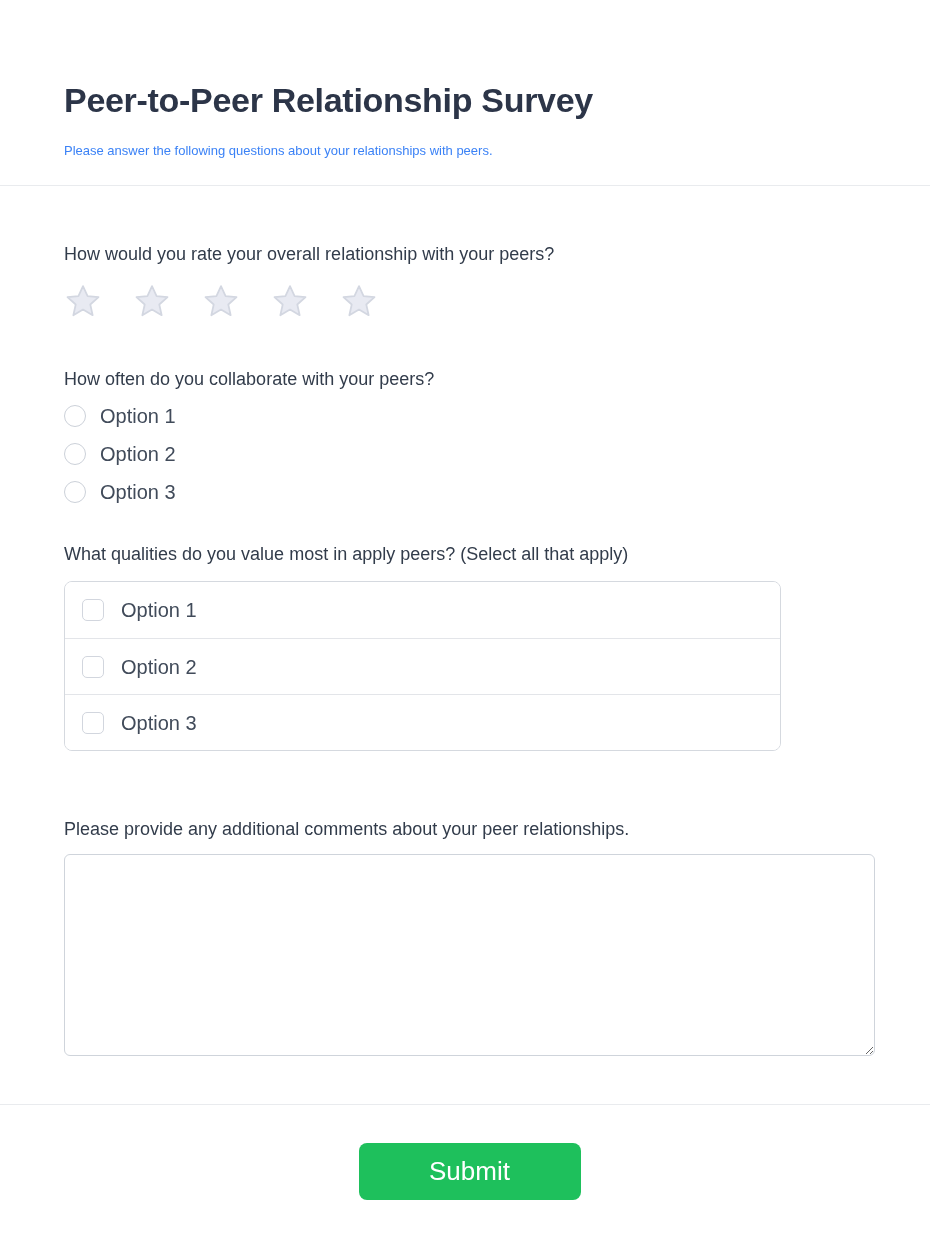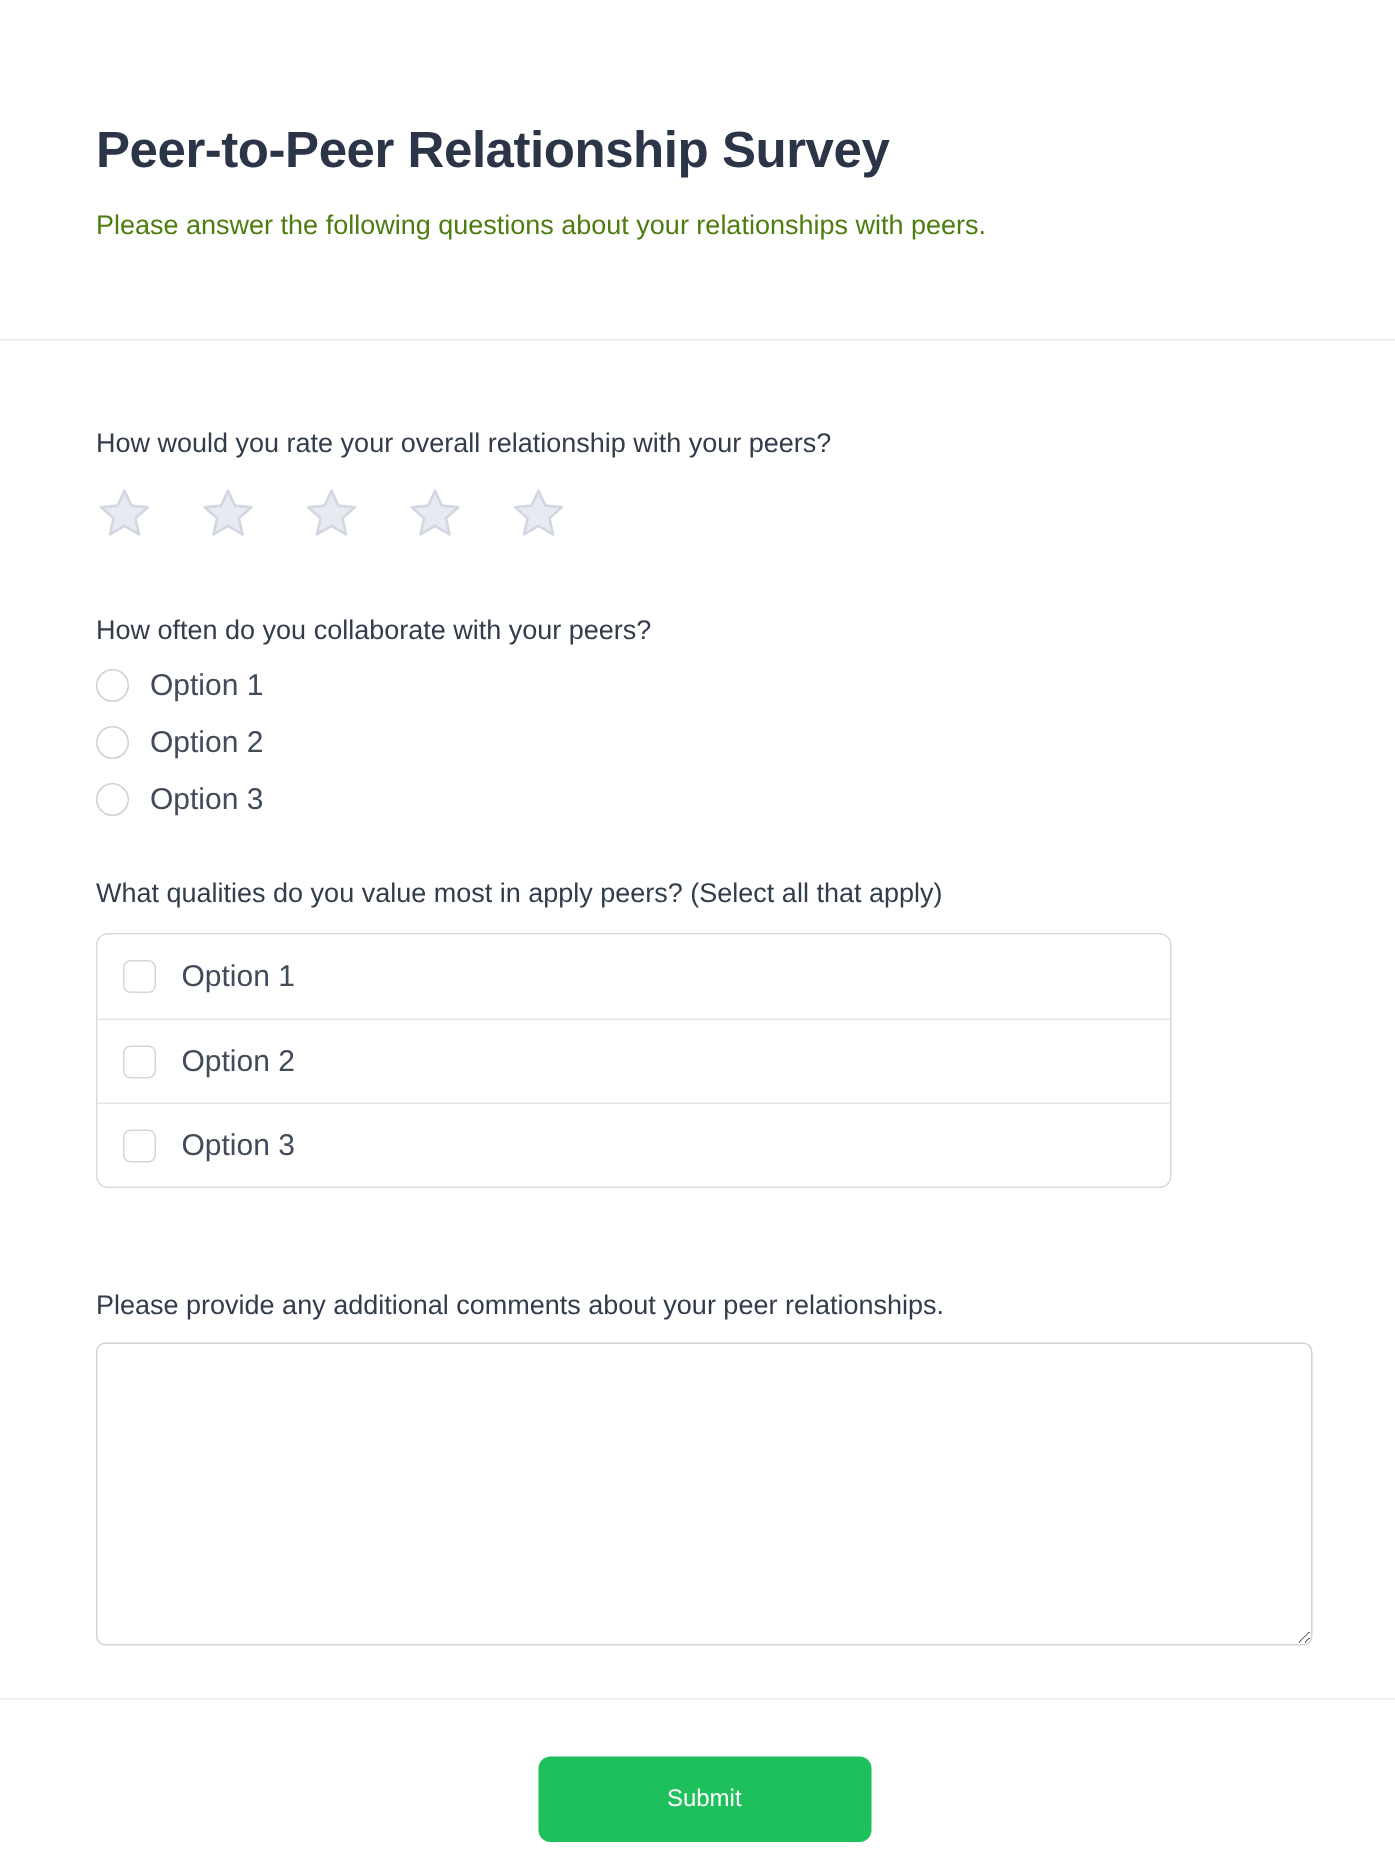--- a/index.html
+++ b/index.html
@@ -28,24 +28,24 @@
   .header { padding: 80px 64px 0 64px; }
   .title {
     margin: 0 0 17px 0;
     font-size: 34px;
     line-height: 41px;
     font-weight: 700;
     letter-spacing: -0.3px;
     color: var(--title-text);
   }
   .subtitle {
-    margin: 0 0 63px 0;
-    font-size: 18px;
+    margin: 0 0 22px 0;
+    font-size: 13px;
     line-height: 25px;
-    color: #4d7c0f;
+    color: #3b82f6;
   }
   .divider {
     border: none;
     border-top: 1px solid var(--divider);
     margin: 0;
     width: 100%;
   }
   .form-body { padding: 56px 55px 31px 64px; }
   .q-label {
     margin: 0;
@@ -103,21 +103,21 @@
   }
   .checkbox-row + .checkbox-row { border-top: 1px solid var(--panel-divider); }
   .checkbox-box {
     width: 22px; height: 22px;
     border: 1.5px solid #d2d6de;
     border-radius: 5px;
     background: #fff;
     flex: 0 0 auto;
   }
   
-  .section-comments { margin-bottom: 4px; }
+  .section-comments { margin-bottom: 17px; }
   .section-comments .q-label { margin-bottom: 13px; }
   .comments-textarea {
     width: 811px;
     height: 202px;
     border: 1px solid #cfd4db;
     border-radius: 6px;
     background: #fff;
     resize: both;
     font-family: "Liberation Sans", sans-serif;
     font-size: 16px;
@@ -130,21 +130,21 @@
   .footer { padding: 38px 55px 51px 64px; text-align: center; }
   .submit-btn {
     display: inline-block;
     width: 222px;
     height: 57px;
     border: none;
     border-radius: 8px;
     background: var(--accent);
     color: var(--button-text);
     font-family: "Liberation Sans", sans-serif;
-    font-size: 16px;
+    font-size: 26px;
     font-weight: 500;
     cursor: pointer;
   }
 </style>
 </head>
 <body>
 
 <header class="header">
   <h1 class="title">Peer-to-Peer Relationship Survey</h1>
   <p class="subtitle">Please answer the following questions about your relationships with peers.</p>

